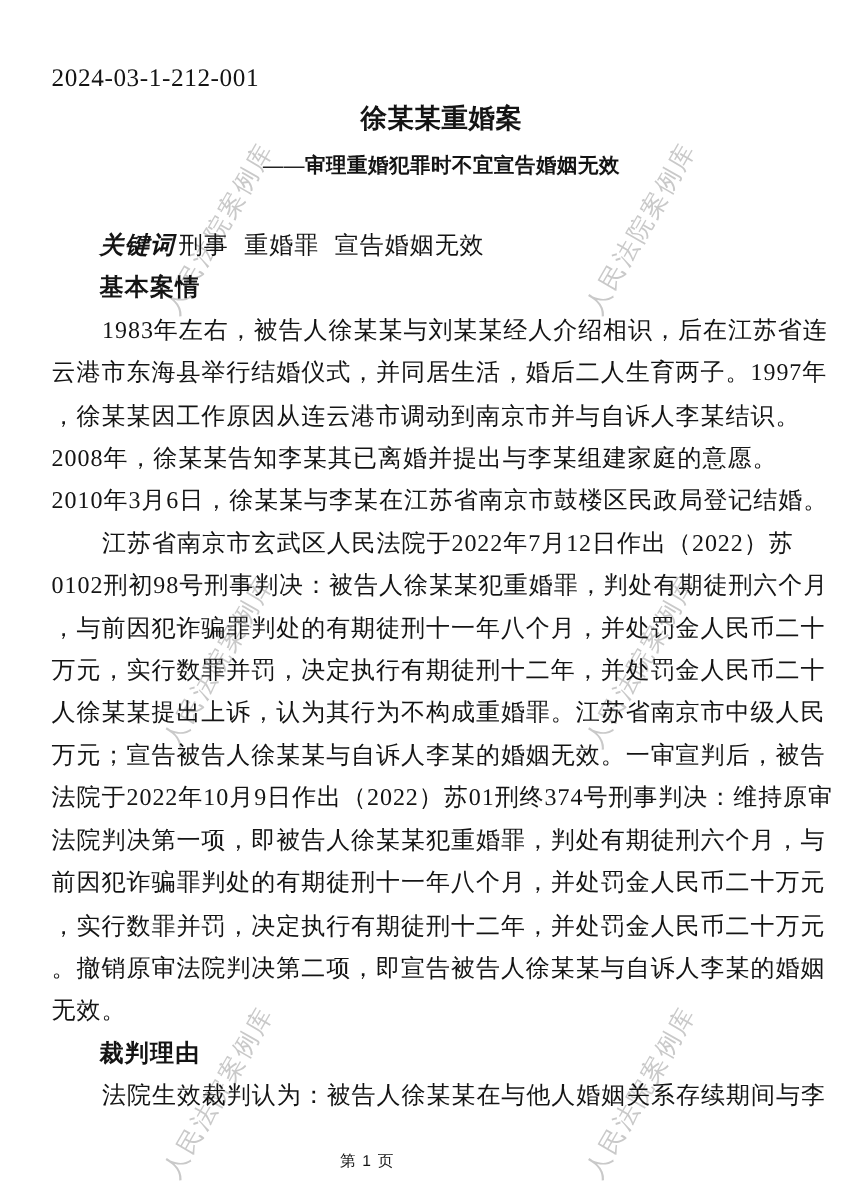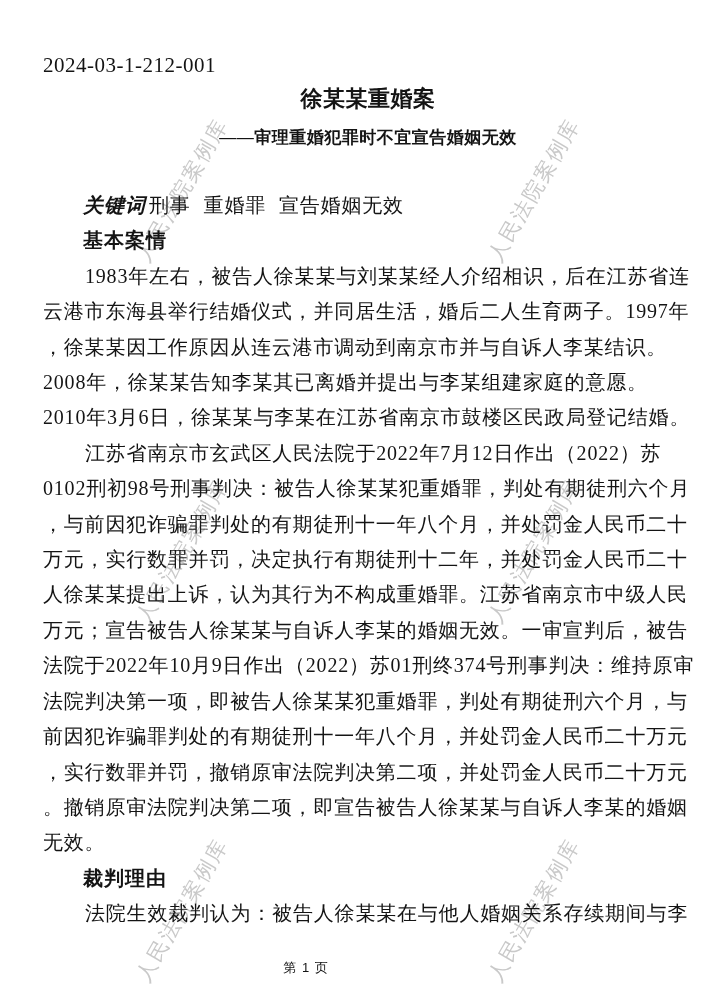--- a/index.html
+++ b/index.html
@@ -134,21 +134,21 @@
 
       <div class="line indent">江苏省南京市玄武区人民法院于2022年7月12日作出（2022）苏</div>
       <div class="line">0102刑初98号刑事判决：被告人徐某某犯重婚罪，判处有期徒刑六个月</div>
       <div class="line">，与前因犯诈骗罪判处的有期徒刑十一年八个月，并处罚金人民币二十</div>
       <div class="line">万元，实行数罪并罚，决定执行有期徒刑十二年，并处罚金人民币二十</div>
       <div class="line">人徐某某提出上诉，认为其行为不构成重婚罪。江苏省南京市中级人民</div>
       <div class="line">万元；宣告被告人徐某某与自诉人李某的婚姻无效。一审宣判后，被告</div>
       <div class="line">法院于2022年10月9日作出（2022）苏01刑终374号刑事判决：维持原审</div>
       <div class="line">法院判决第一项，即被告人徐某某犯重婚罪，判处有期徒刑六个月，与</div>
       <div class="line">前因犯诈骗罪判处的有期徒刑十一年八个月，并处罚金人民币二十万元</div>
-      <div class="line">，实行数罪并罚，撤销原审法院判决第二项，并处罚金人民币二十万元</div>
+      <div class="line">，实行数罪并罚，决定执行有期徒刑十二年，并处罚金人民币二十万元</div>
       <div class="line">。撤销原审法院判决第二项，即宣告被告人徐某某与自诉人李某的婚姻</div>
       <div class="line">无效。</div>
 
       <div class="line heading">裁判理由</div>
 
       <div class="line indent">法院生效裁判认为：被告人徐某某在与他人婚姻关系存续期间与李</div>
 
     </div>
 
     <div class="footer">第 1 页</div>

